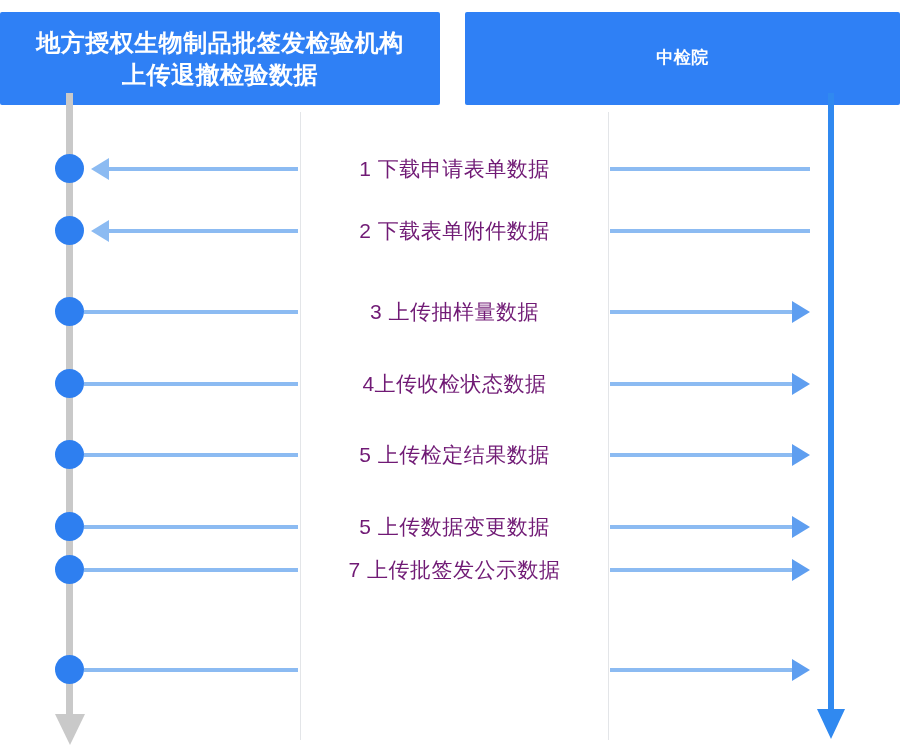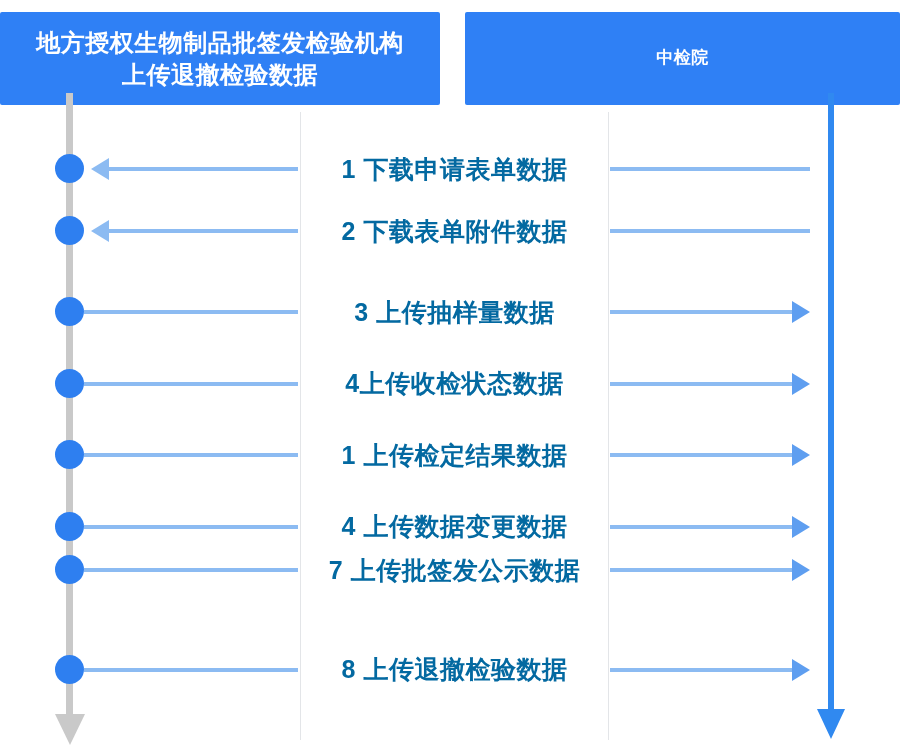--- a/index.html
+++ b/index.html
@@ -152,23 +152,23 @@
   
   .row-label {
     position: absolute;
     left: 301px;
     top: 0;
     width: 307px;
     height: 72px;
     display: flex;
     align-items: center;
     justify-content: center;
-    color: #0369a1;
-    font-size: 25px;
-    font-weight: bold;
+    color: #701a75;
+    font-size: 21px;
+    font-weight: normal;
     letter-spacing: 0.5px;
     white-space: nowrap;
   }
 </style>
 </head>
 <body>
 
 <div id="canvas">
 
   <div class="header-box header-left">
@@ -215,37 +215,36 @@
         <div class="seg-left seg-left-plain"></div>
         <div class="seg-right seg-right-arrowed"></div>
         <div class="arrowhead-right"></div>
         <div class="row-label">4上传收检状态数据</div>
       </div>
       <div class="row" style="top: 419px;">
         <div class="node-dot"></div>
         <div class="seg-left seg-left-plain"></div>
         <div class="seg-right seg-right-arrowed"></div>
         <div class="arrowhead-right"></div>
-        <div class="row-label">1 上传检定结果数据</div>
+        <div class="row-label">5 上传检定结果数据</div>
       </div>
       <div class="row" style="top: 490.5px;">
         <div class="node-dot"></div>
         <div class="seg-left seg-left-plain"></div>
         <div class="seg-right seg-right-arrowed"></div>
         <div class="arrowhead-right"></div>
-        <div class="row-label">4 上传数据变更数据</div>
+        <div class="row-label">5 上传数据变更数据</div>
       </div>
       <div class="row" style="top: 534px; padding-left: 45px;">
         <div class="node-dot"></div>
         <div class="seg-left seg-left-plain"></div>
         <div class="seg-right seg-right-arrowed"></div>
         <div class="arrowhead-right"></div>
         <div class="row-label">7 上传批签发公示数据</div>
       </div>
       <div class="row" style="top: 633.5px;">
         <div class="node-dot"></div>
         <div class="seg-left seg-left-plain"></div>
         <div class="seg-right seg-right-arrowed"></div>
         <div class="arrowhead-right"></div>
-        <div class="row-label">8 上传退撤检验数据</div>
       </div>
     </div>
 </div>
 
 </body></html>

